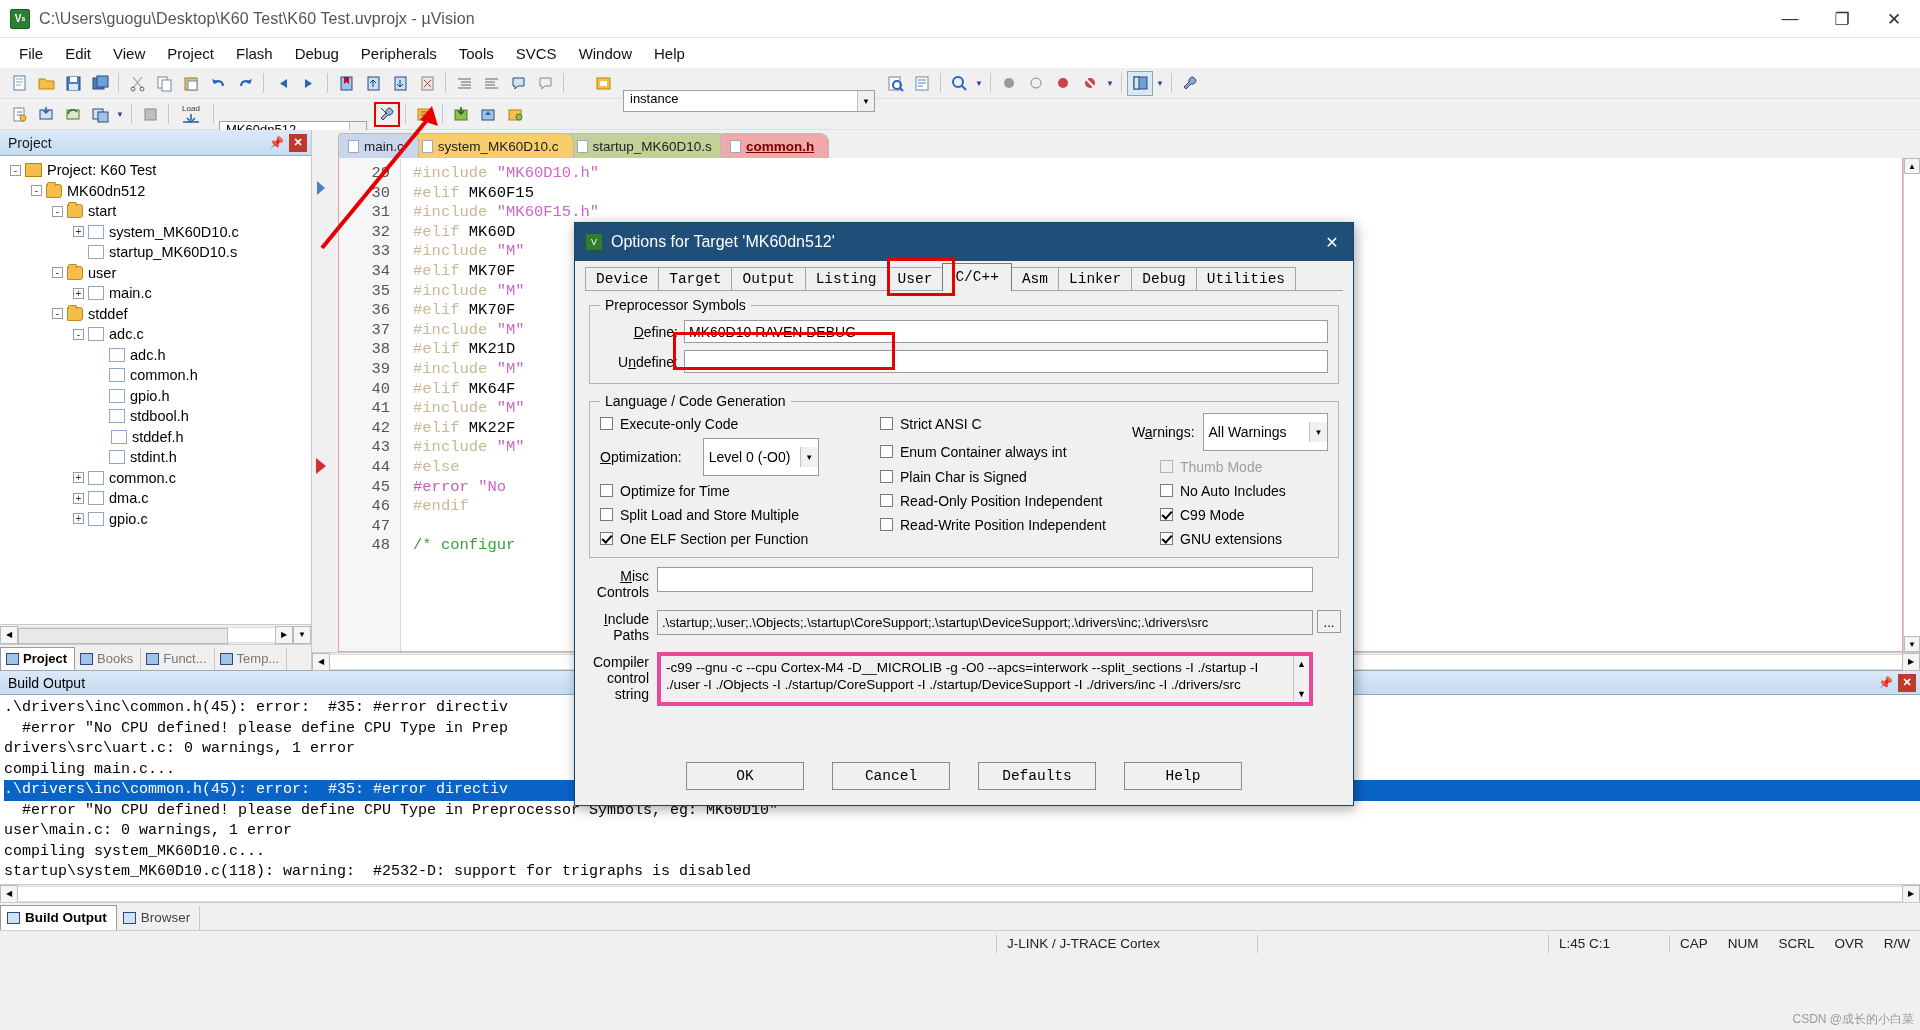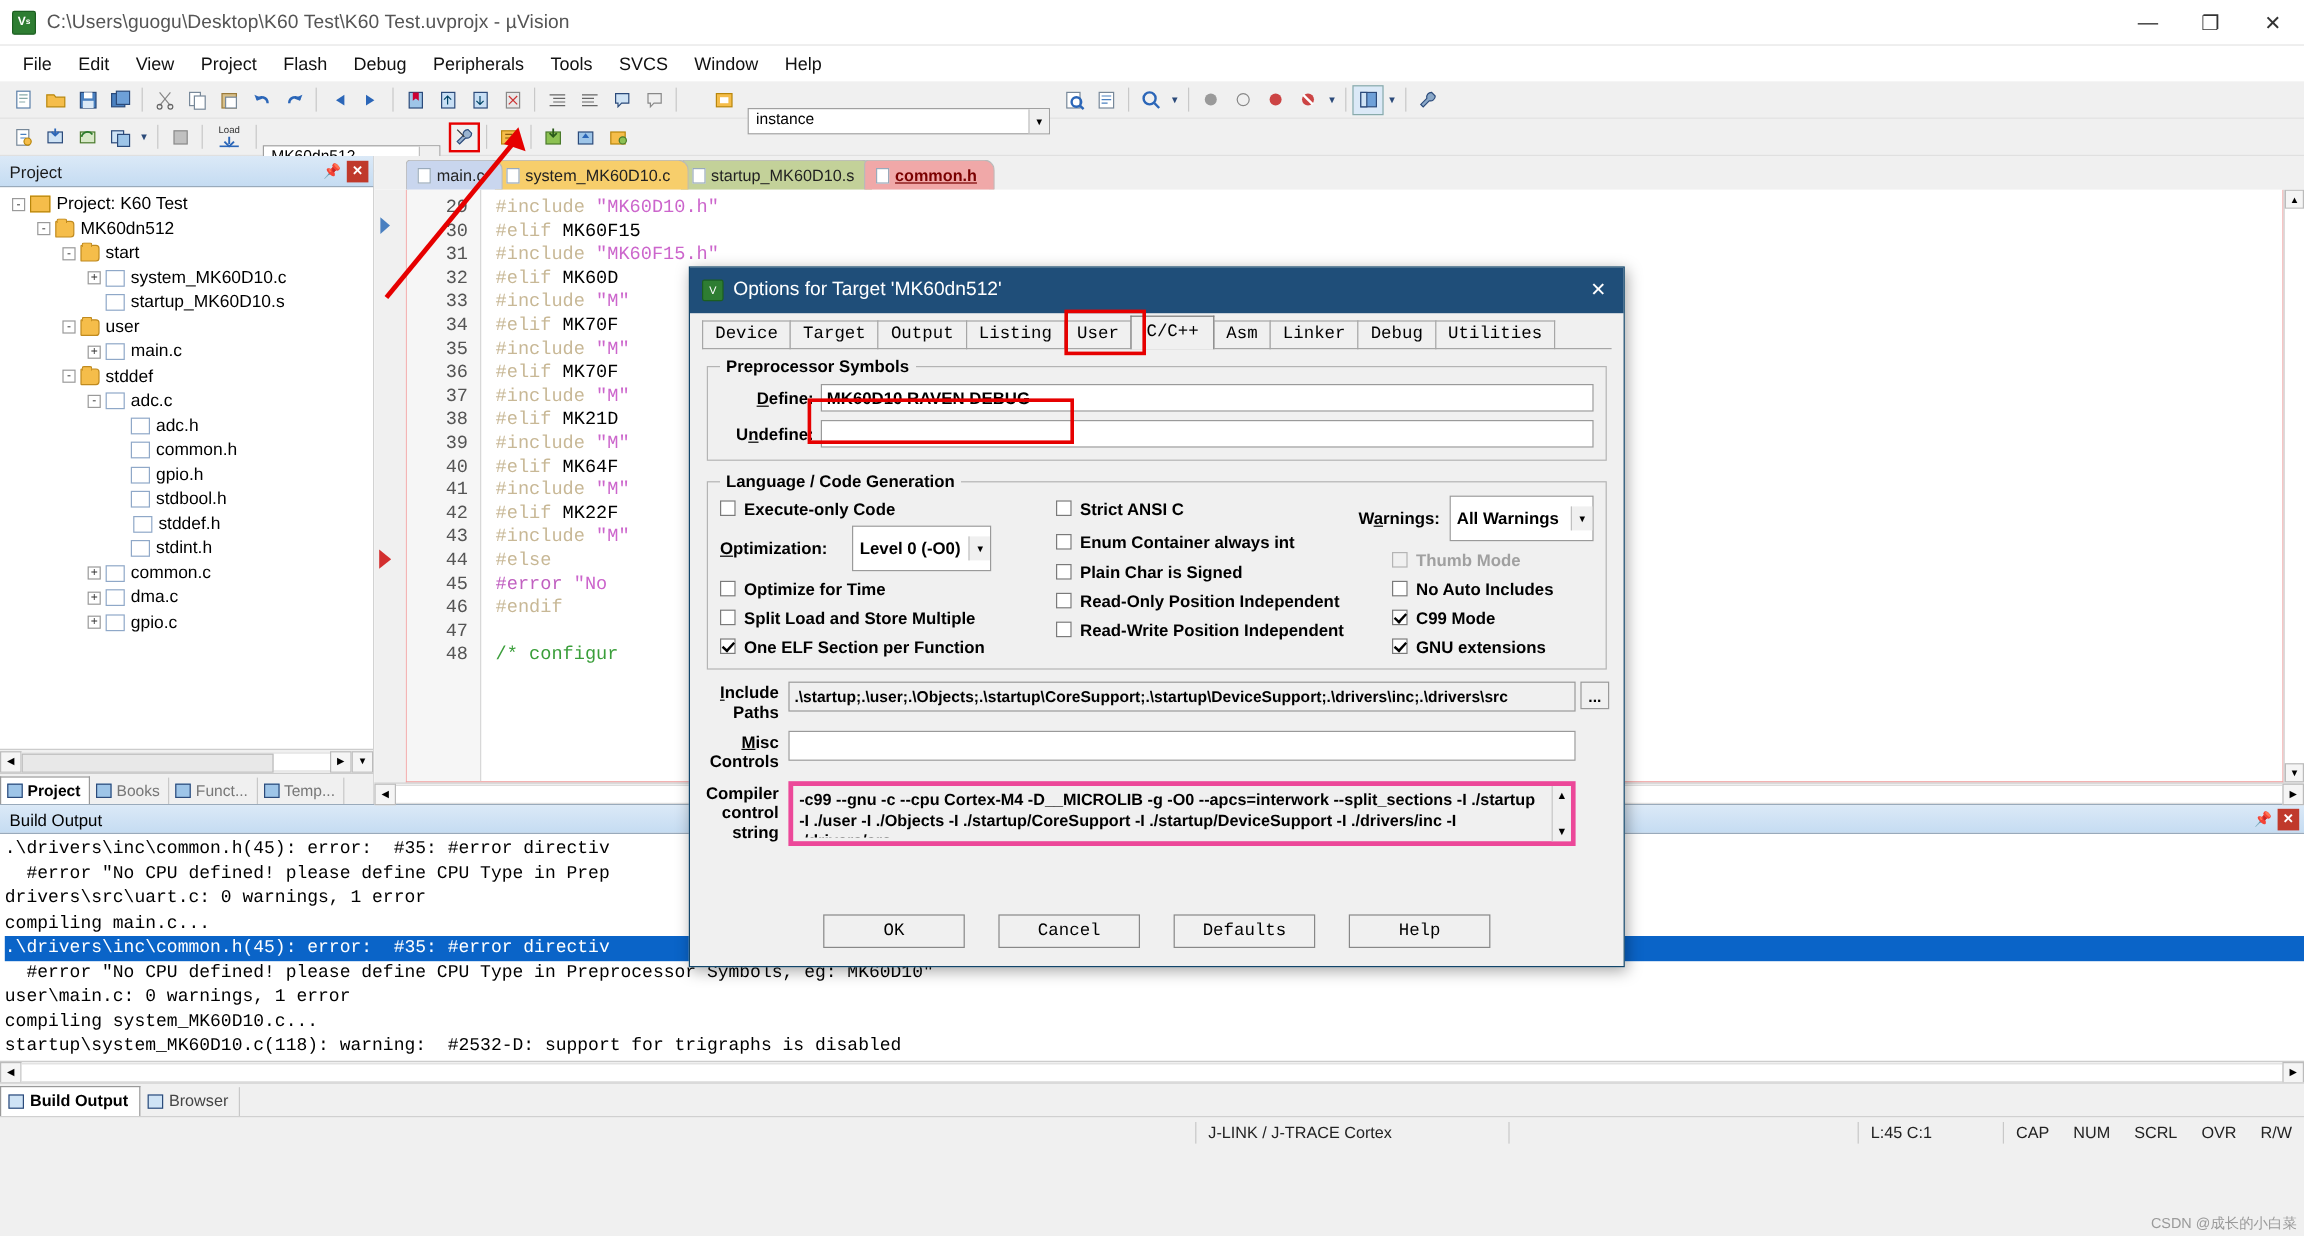--- a/index.html
+++ b/index.html
@@ -168,21 +168,21 @@
   .dlg-title .sp { flex:1; }
   .dlg-x { width:30px;height:28px;display:flex;align-items:center;justify-content:center;
       font-size:16px;color:#fff;}
   .dlg-tabs { display:flex; align-items:flex-end; height:30px; padding: 8px 0 0 10px;
       font-family:"Liberation Mono", monospace; font-size:14.5px; position:relative;}
   .dtab { padding: 3px 10px 4px; border:1px solid #a6a6a6; border-bottom:none; background:#f0f0f0;
       margin-right:-1px; color:#000; }
   .dtab.active { background:#f0f0f0; border-color:#7a7a7a; position:relative; z-index:2;
       padding: 5px 12px 6px; margin-top:-3px;}
   .dtab-underline { position:absolute; left:10px; right:10px; bottom:0; height:1px; background:#a6a6a6;}
-  .dlg-body { flex:1; padding: 6px 12px 0; position:relative;font-weight:bold; }
+  .dlg-body { flex:1; padding: 6px 12px 0; position:relative; }
   .group {
     border: 1px solid #b4b4b4; margin-bottom: 9px; padding: 0 10px 10px; position:relative;
   }
   .group > legend { font-size: 14px; padding: 0 5px; color:#000; }
   .row { display:flex; align-items:center; margin-top:7px; }
   .lbl { font-size: 14px; color:#000; text-align:right; }
   .u { text-decoration: underline; }
   .inp {
     border:1px solid #9a9a9a; background:#fff; height:23px; font-size:14px; padding: 0 4px;
     display:flex; align-items:center; color:#000; overflow:hidden; white-space:nowrap;
@@ -868,36 +868,36 @@
             <span>C99 Mode</span>
           </div>
           <div class="cb-row" style="margin-top:3px; margin-left:28px">
             <span class="cbox checked"></span>
             <span>GNU extensions</span>
           </div>
         </div>
       </div>
     </fieldset>
 
+    <div class="row" style="margin-top:8px; align-items:flex-start">
+      <div style="width:62px; text-align:right; font-size:14px; line-height:16px; padding-top:1px">
+        <div><span class="u">M</span>isc</div>
+        <div>Controls</div>
+      </div>
+      <div class="inp" style="flex:1; margin-left:8px; height:25px"></div>
+      <div style="width:28px"></div>
+    </div>
+
     <div class="row" style="margin-top:10px; align-items:flex-start">
       <div style="width:62px; text-align:right; font-size:14px; line-height:16px; padding-top:1px">
         <div><span class="u">I</span>nclude</div>
         <div>Paths</div>
       </div>
       <div class="inp ro" style="flex:1; margin-left:8px; height:25px; font-size:13px">.\startup;.\user;.\Objects;.\startup\CoreSupport;.\startup\DeviceSupport;.\drivers\inc;.\drivers\src</div>
       <div class="dots-btn">...</div>
-    </div>
-
-    <div class="row" style="margin-top:8px; align-items:flex-start">
-      <div style="width:62px; text-align:right; font-size:14px; line-height:16px; padding-top:1px">
-        <div><span class="u">M</span>isc</div>
-        <div>Controls</div>
-      </div>
-      <div class="inp" style="flex:1; margin-left:8px; height:25px"></div>
-      <div style="width:28px"></div>
     </div>
 
     <div class="row" style="margin-top:9px; align-items:flex-start">
       <div style="width:62px; text-align:right; font-size:14px; line-height:16px; padding-top:2px">
         <div>Compiler</div>
         <div>control</div>
         <div>string</div>
       </div>
       <div class="ta" style="flex:1; margin-left:8px; height:54px">
         <div style="padding-right:18px; overflow:hidden">-c99 --gnu -c --cpu Cortex-M4 -D__MICROLIB -g -O0 --apcs=interwork --split_sections -I ./startup -I ./user -I ./Objects -I ./startup/CoreSupport -I ./startup/DeviceSupport -I ./drivers/inc -I ./drivers/src</div>

